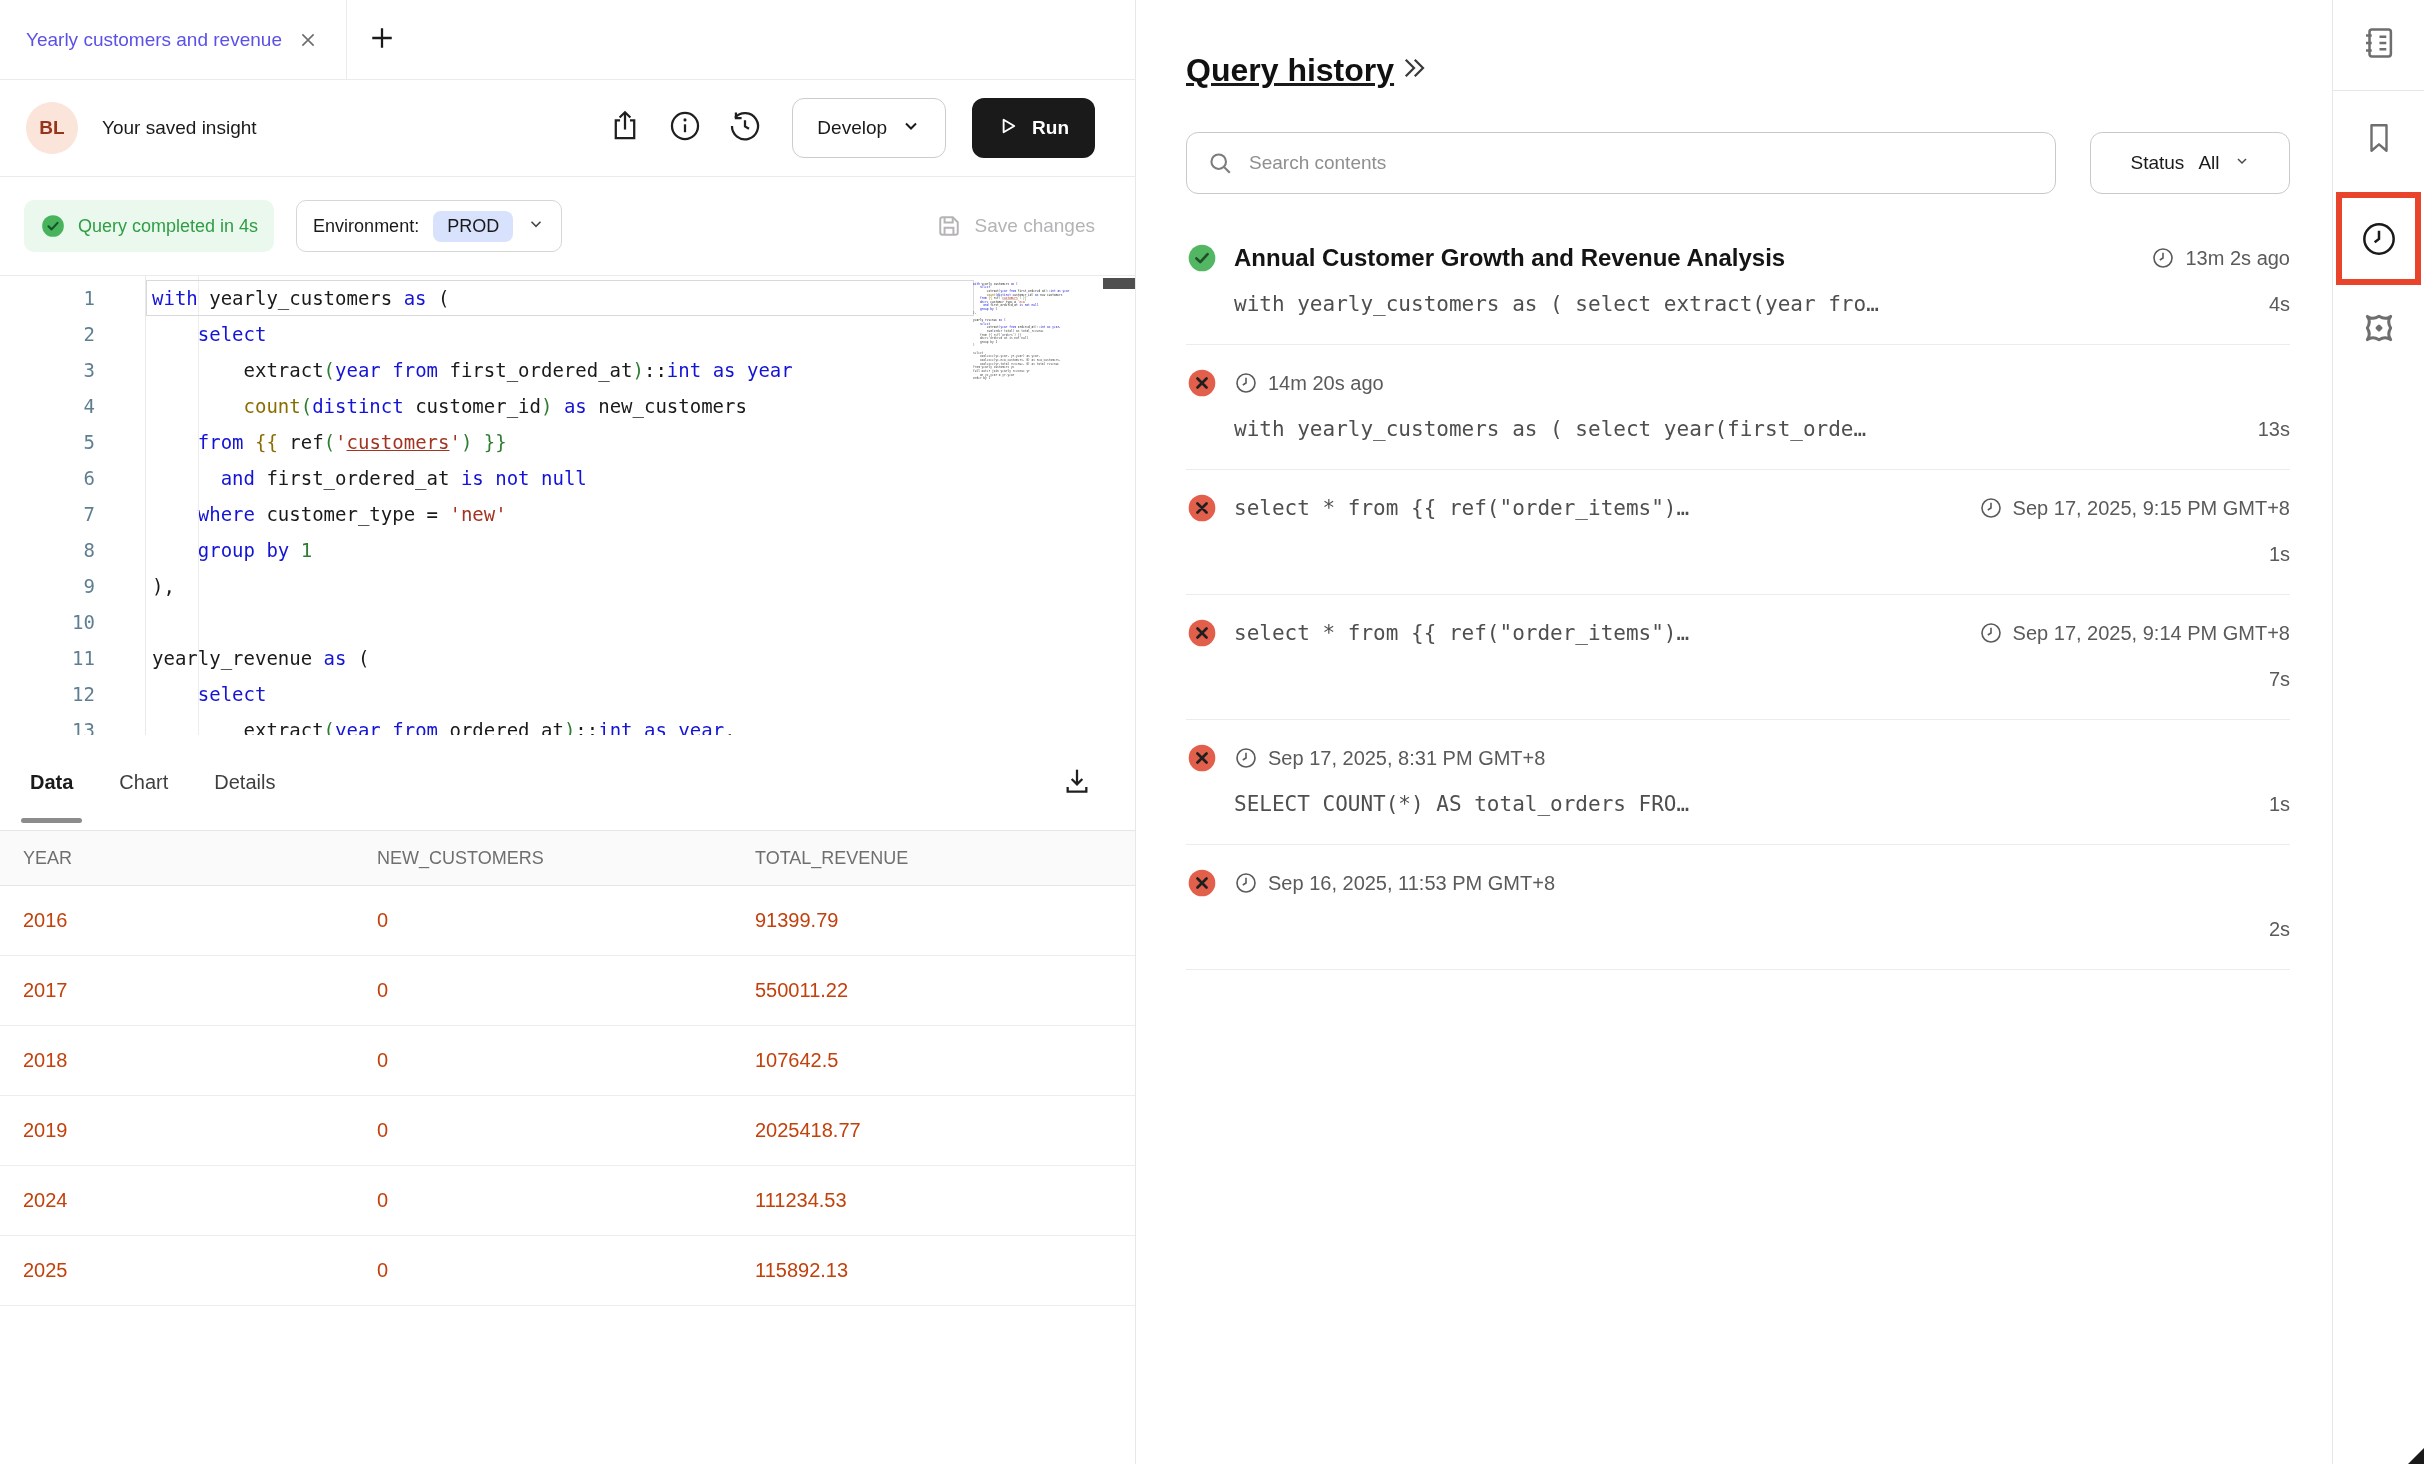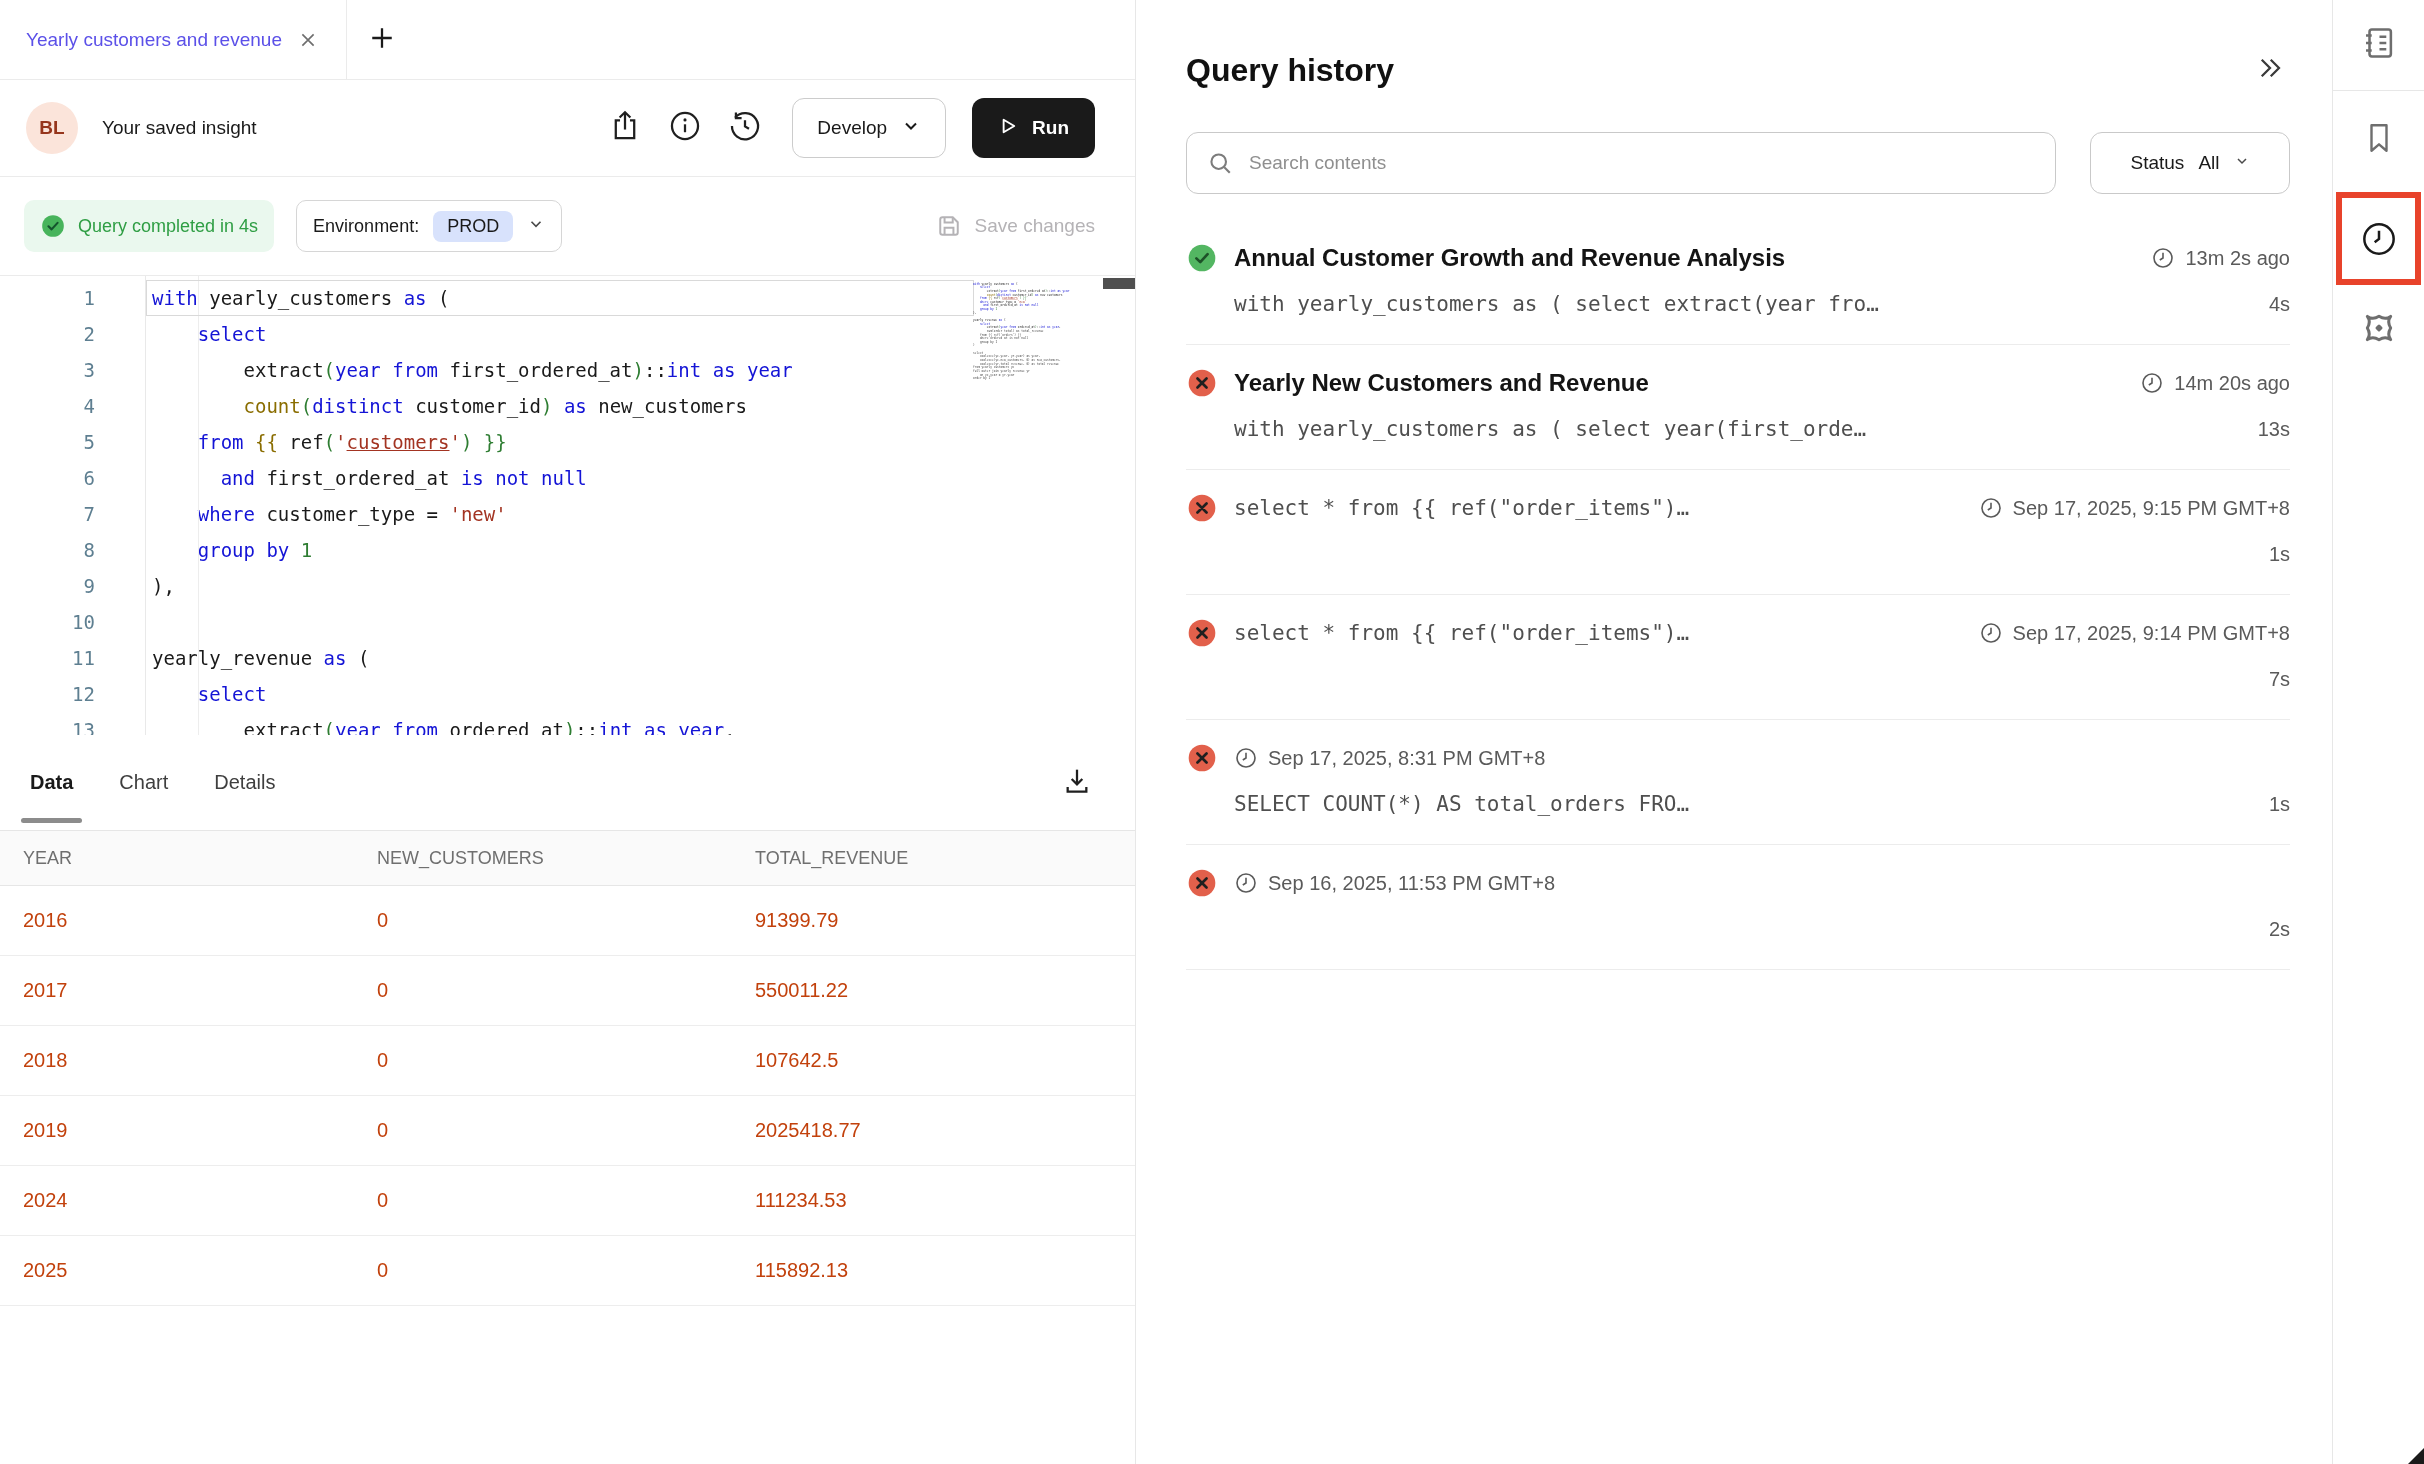--- a/index.html
+++ b/index.html
@@ -57,21 +57,21 @@
   .rtab.active::after { content: ""; position: absolute; left: -9px; right: -9px; bottom: 7px; height: 5px; background: #8C8C8C; border-radius: 3px; }
   .dl-btn { margin-left: auto; width: 40px; height: 40px; display: flex; align-items: center; justify-content: center; cursor: pointer; }
   .thead { height: 56px; background: #FAFAFA; border-top: 1px solid #E6E6E6; border-bottom: 1px solid #E6E6E6; display: flex; align-items: center; color: #6F6F6F; font-size: 18px; }
   .trow { height: 70px; display: flex; align-items: center; border-bottom: 1px solid #EDEDED; font-size: 20px; color: #c2410c; }
   .cell-1 { width: 377px; padding-left: 23px; }
   .cell-2 { width: 378px; }
   .cell-3 { flex: 1; }
 
   
   .history-panel { position: absolute; left: 1137px; top: 0; width: 1195px; height: 1464px; padding: 0 42px 0 49px; }
-  .h-header { margin-top: 50px; display: flex; align-items: center; justify-content: space-between; }
+  .h-header { margin-top: 50px; display: flex; align-items: center; justify-content: flex-start; text-decoration: underline; }
   .h-title { font-size: 32px; font-weight: 600; color: #111; }
   .collapse-btn { width: 40px; height: 40px; display: flex; align-items: center; justify-content: center; cursor: pointer; }
   .h-searchrow { margin-top: 42px; display: flex; gap: 34px; }
   .searchbox { flex: 1; height: 62px; border: 1px solid #C9C9C9; border-radius: 12px; display: flex; align-items: center; padding: 0 20px; gap: 16px; background: #fff; }
   .searchbox input { border: none; outline: none; font-size: 19px; color: #333; flex: 1; font-family: "Liberation Sans", sans-serif; background: transparent; }
   .searchbox input::placeholder { color: #8F8F8F; }
   .status-filter { width: 200px; height: 62px; border: 1px solid #C9C9C9; border-radius: 12px; display: flex; align-items: center; justify-content: center; gap: 14px; font-size: 19px; cursor: pointer; background: #fff; }
   .h-list { margin-top: 26px; }
   .h-item { padding: 22px 0 26px; border-bottom: 1px solid #ECECEC; cursor: pointer; }
   .h-row1 { display: flex; align-items: center; gap: 16px; }
@@ -378,21 +378,20 @@
           </div>
         </div>
         <div class="h-item">
           <div class="h-row1">
             <span class="status-ic">
               <svg width="32" height="32" viewBox="0 0 24 24">
                 <circle cx="12" cy="12" r="10" fill="#E2604B"></circle>
                 <path d="M8.6 8.6l6.8 6.8M15.4 8.6l-6.8 6.8" stroke="#1f1f1f" stroke-width="2" stroke-linecap="round"></path>
               </svg>
             </span>
-            <div class="h-item-title">Yearly New Customers and Revenue</div>
             <div class="h-time">
               <span style="display: flex;">
                 <svg width="24" height="24" viewBox="0 0 24 24" fill="none" stroke="#5A5A5A" stroke-width="1.6">
                   <circle cx="12" cy="12" r="9"></circle>
                   <path d="M12 6.8V12l-3.2 2"></path>
                 </svg>
               </span>
               <span>14m 20s ago</span>
             </div>
           </div>

